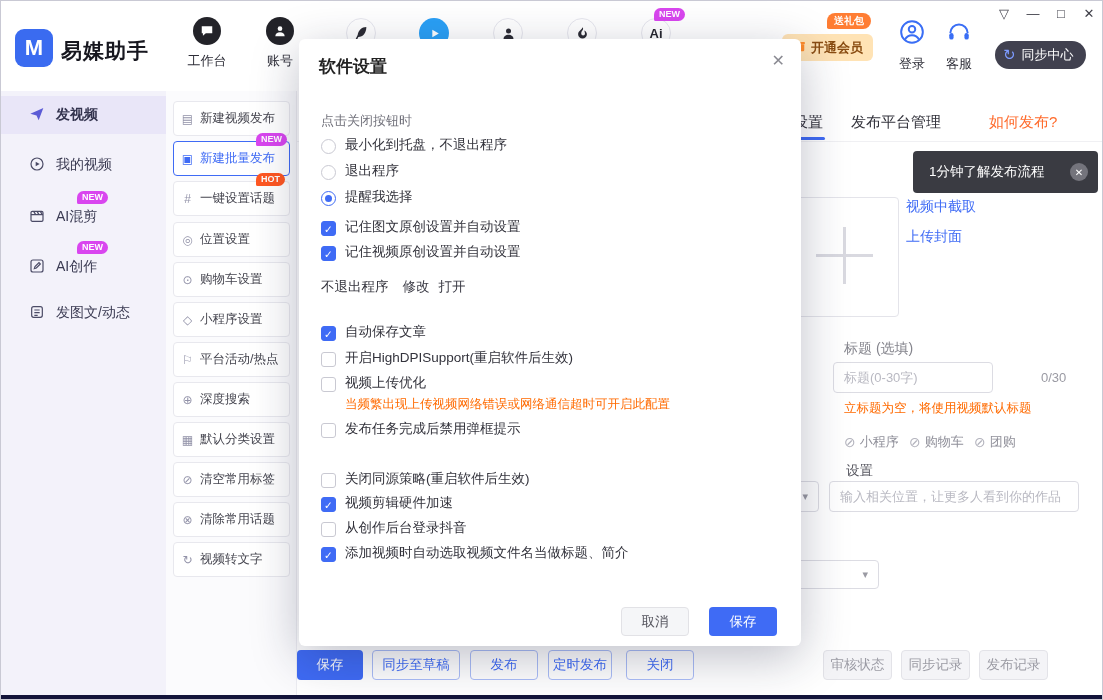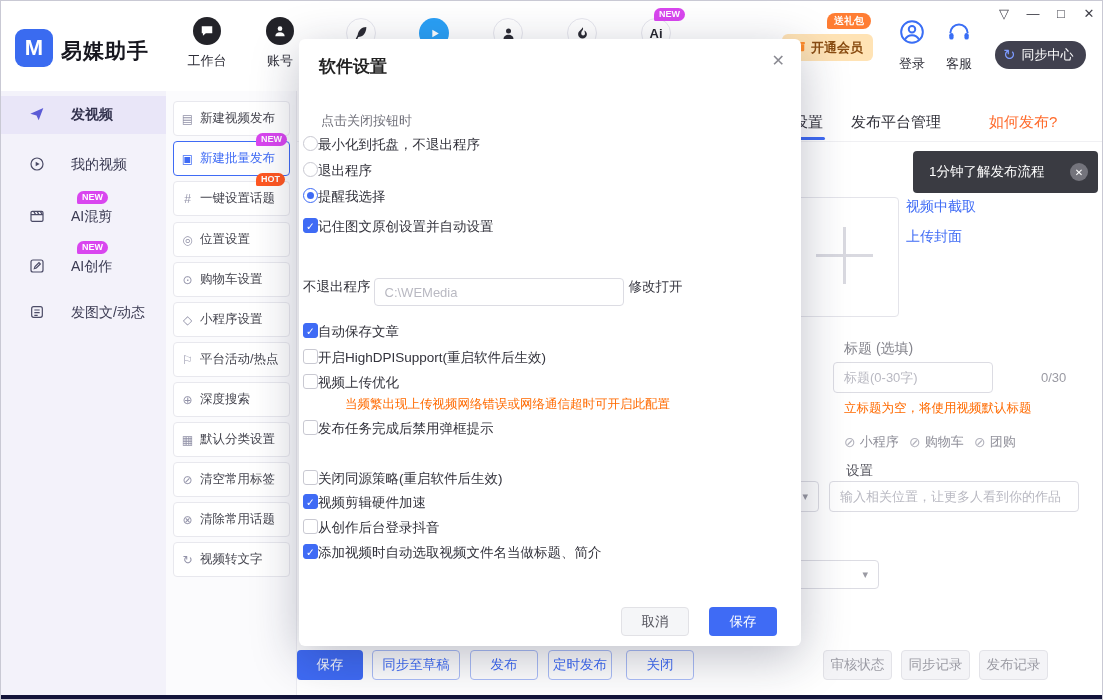--- a/index.html
+++ b/index.html
@@ -26,21 +26,21 @@
   .badge.hot {background:#ff5722}
   .badge.orange {background:#ff7d33;font-size:10px;padding:3px 7px;border-radius:9px 9px 9px 2px}
   .member-btn {position:absolute;left:781px;top:33px;height:27px;display:flex;align-items:center;gap:5px;padding:0 10px;
                background:#ffe3b5;border-radius:6px;color:#8a4d12;font-weight:700;font-size:13px;cursor:pointer}
   .sync-pill {position:absolute;left:994px;top:40px;height:28px;display:flex;align-items:center;gap:6px;
               padding:0 12px 0 8px;background:#41414f;border-radius:14px;color:#fff;font-size:13px;cursor:pointer}
   .sync-glyph {color:#7d9bff;font-size:15px}
 
   
   .sidebar {position:absolute;left:0;top:90px;width:165px;height:604px;background:#f3f2fa}
-  .sb-item {position:absolute;left:0;width:165px;height:38px;display:flex;align-items:center;padding-left:28px;gap:26px;
+  .sb-item {position:absolute;left:0;width:165px;height:38px;display:flex;align-items:center;padding-left:28px;gap:11px;
             font-size:14px;color:#3a3a52;cursor:pointer}
   .sb-item.active {background:#e9e6f8;font-weight:700;color:#33334e}
 
   
   .submenu {position:absolute;left:165px;top:90px;width:131px;height:604px;background:#fbfbfd;border-right:1px solid #ededf2}
   .sm-item {position:absolute;left:7px;width:117px;height:35px;background:#fff;border:1px solid #e8e8ee;border-radius:4px;
             display:flex;align-items:center;padding:0 7px;gap:6px;font-size:12.5px;color:#45454f;cursor:pointer;white-space:nowrap}
   .sm-item .ic {font-size:12px;color:#9292a8;width:13px;flex:none;text-align:center}
   .sm-item.active {border-color:#3f6bf5;color:#3f6bf5}
   .sm-item.active .ic {color:#3f6bf5}
@@ -73,21 +73,21 @@
   .fgray {background:#f4f4f7;border:1px solid #e3e3e8;color:#9b9ba4}
 
   .strip {position:absolute;left:0;top:694px;width:1103px;height:6px;background:#13143a}
 
   
   .modal {position:absolute;left:298px;top:38px;width:502px;height:607px;background:#fff;border-radius:6px;
           box-shadow:0 12px 48px rgba(25,28,60,.28);z-index:50}
   .m-title {position:absolute;left:20px;top:16px;font-size:17px;font-weight:700;color:#222}
   .m-close {position:absolute;right:16px;top:12px;font-size:16px;color:#8a8a92;cursor:pointer}
   .m-label {position:absolute;left:22px;font-size:13px;color:#70707a}
-  .m-row {position:absolute;left:4px;display:flex;align-items:flex-start;font-size:13.5px;color:#33333c}
+  .m-row {position:absolute;left:22px;display:flex;align-items:flex-end;gap:9px;font-size:13.5px;color:#33333c}
   .m-hint {position:absolute;left:46px;font-size:12.5px;color:#ff6a00}
   .cb {width:15px;height:15px;border:1px solid #c9c9d2;border-radius:3px;background:#fff;flex:none;display:flex;
        align-items:center;justify-content:center;cursor:pointer}
   .cb.on {background:#3f6bf5;border-color:#3f6bf5}
   .cb.on::after {content:"✓";color:#fff;font-size:10.5px;font-weight:700}
   .radio {width:15px;height:15px;border:1px solid #c9c9d2;border-radius:50%;background:#fff;flex:none;display:flex;
           align-items:center;justify-content:center;cursor:pointer}
   .radio.on {border-color:#3f6bf5}
   .radio.on::after {content:"";width:7px;height:7px;border-radius:50%;background:#3f6bf5}
   .m-btn {position:absolute;top:568px;width:68px;height:29px;display:flex;align-items:center;justify-content:center;
@@ -359,24 +359,27 @@
     </div>
     <div class="m-row" style="top:149px">
       <span class="radio on"></span>
       <span>提醒我选择</span>
     </div>
 
     <div class="m-row" style="top:179px">
       <span class="cb on"></span>
       <span>记住图文原创设置并自动设置</span>
     </div>
+    <div class="m-row" style="top:204px">
+      <span class="cb on"></span>
+      <span>记住视频原创设置并自动设置</span>
+    </div>
 
     <div class="m-row" style="top:239px">
       <span>不退出程序</span>
-      <input class="inp" style="width: 250px; height: 28px; margin-left: 3px;" placeholder="C:\WEMedia">
       <span class="m-link" style="margin-left:5px">修改</span>
       <span class="m-link">打开</span>
     </div>
 
     <div class="m-row" style="top:284px">
       <span class="cb on"></span>
       <span>自动保存文章</span>
     </div>
     <div class="m-row" style="top:310px">
       <span class="cb"></span>

